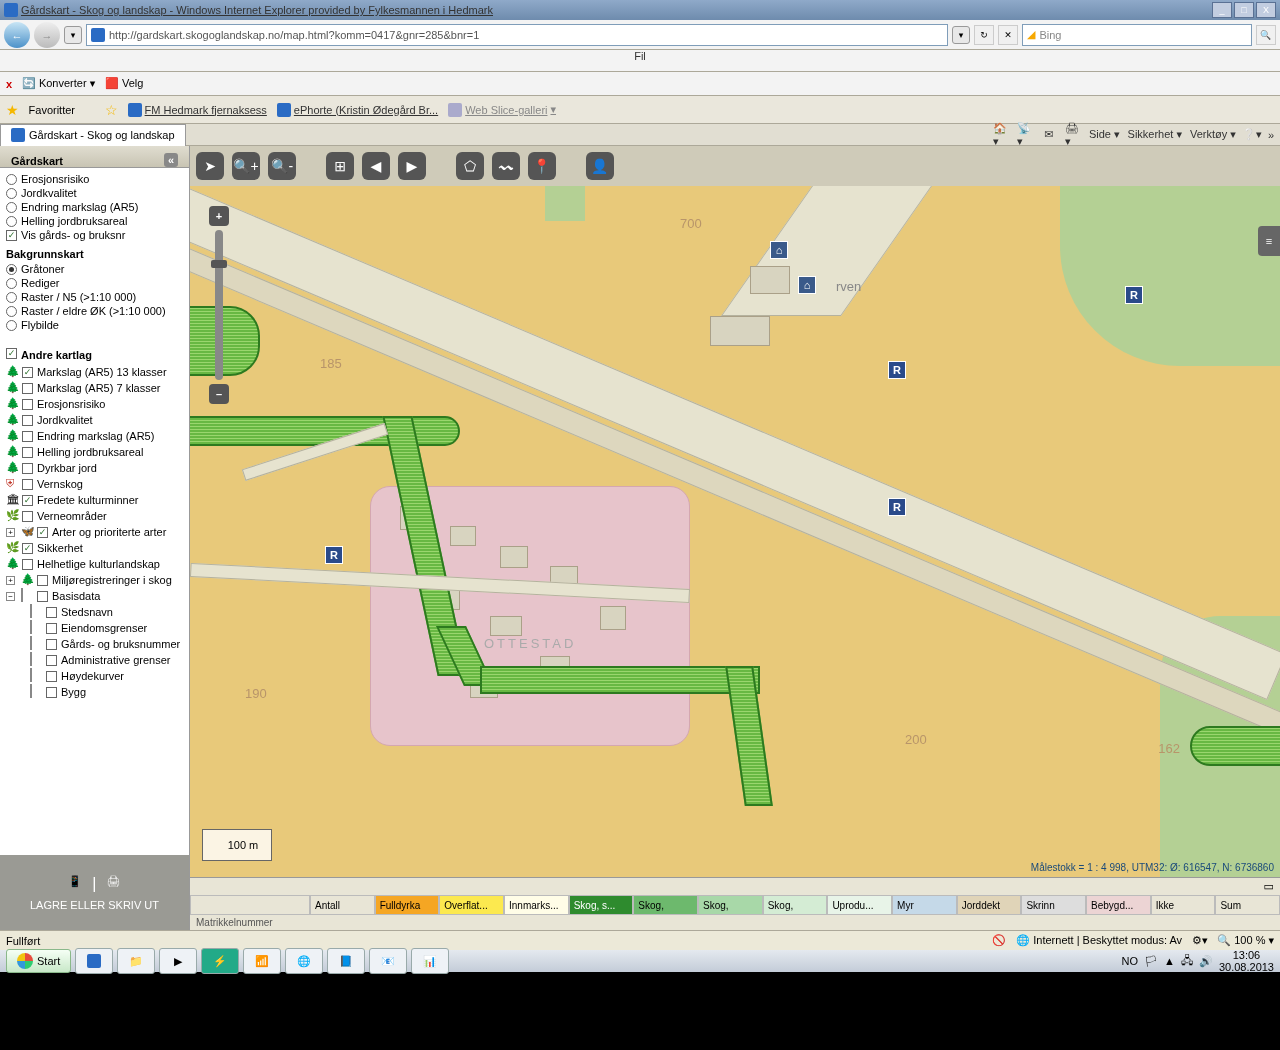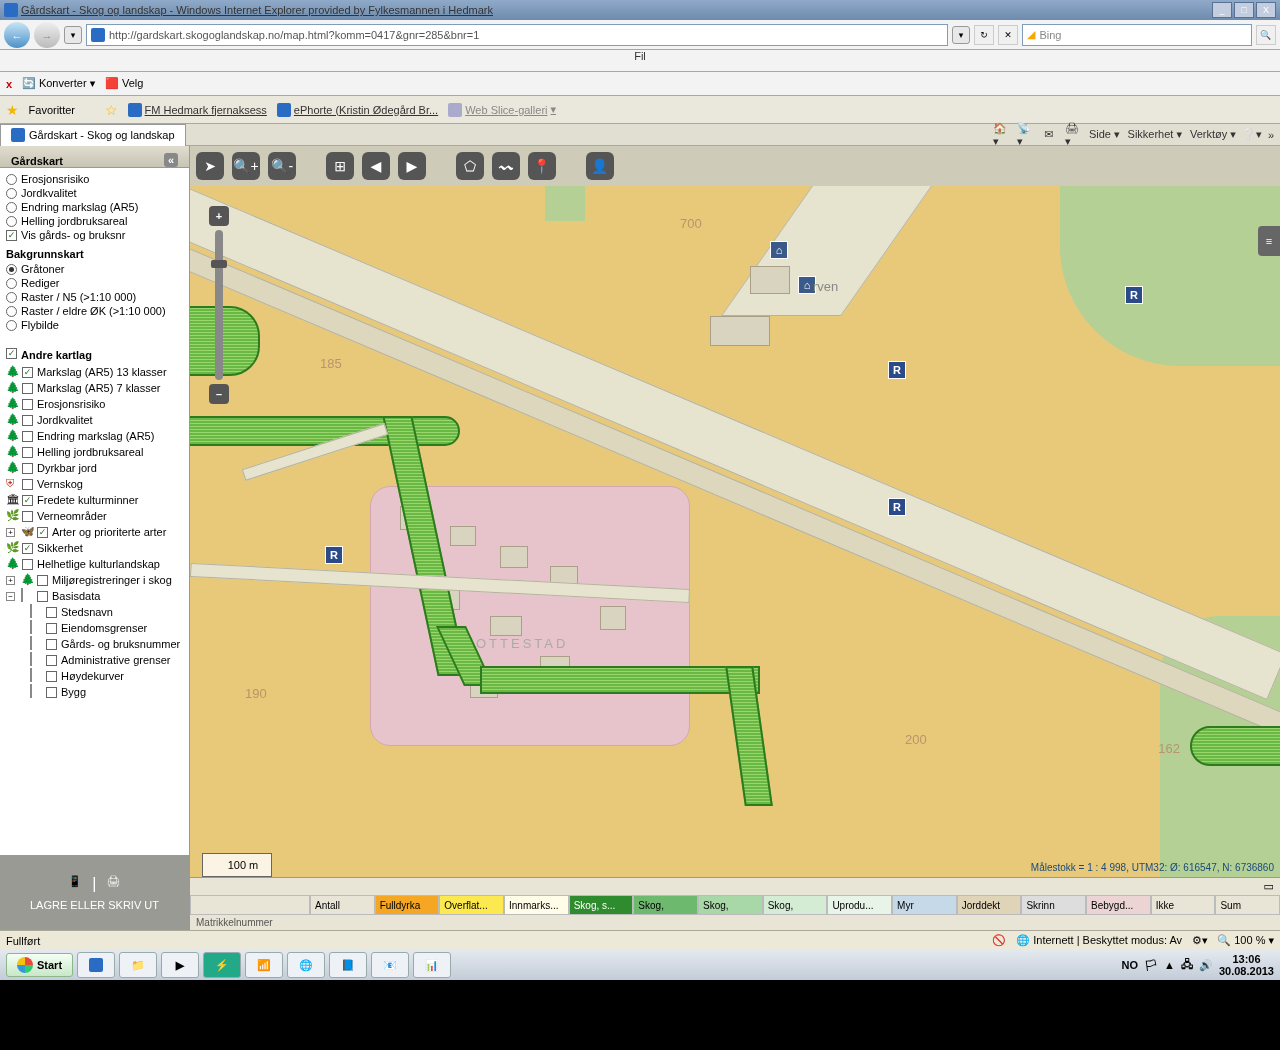--- a/index.html
+++ b/index.html
@@ -48,36 +48,36 @@
 .tspacer{width:14px;}
 .map{flex:1;position:relative;background:#e8c97a;overflow:hidden;}
 .forest{position:absolute;background:#b4d094;}
 .village{position:absolute;background:#e7c4cb;border:1px solid #d4a7b0;}
 .road{position:absolute;background:#e6e3cf;border:1px solid #b5b29e;}
 .river{position:absolute;background:#68b843;border:2px solid #2d7a1f;background-image:repeating-linear-gradient(0deg,transparent,transparent 2px,#9ad66e 2px,#9ad66e 3px);}
 .zoomctrl{position:absolute;left:18px;top:20px;width:22px;display:flex;flex-direction:column;align-items:center;}
 .zplus,.zminus{width:20px;height:20px;background:#555;color:#fff;border-radius:4px;display:flex;align-items:center;justify-content:center;font-weight:bold;}
 .ztrack{width:8px;height:150px;background:#888;border-radius:4px;margin:4px 0;position:relative;}
 .zhandle{position:absolute;width:16px;height:8px;background:#555;border-radius:2px;left:-4px;top:30px;}
-.scale{position:absolute;left:12px;bottom:0;width:70px;height:24px;border:1px solid #666;background:rgba(255,255,255,0.8);display:flex;align-items:center;justify-content:center;padding-left:12px;}
+.scale{position:absolute;left:12px;bottom:16px;width:70px;height:32px;border:1px solid #666;background:rgba(255,255,255,0.8);display:flex;align-items:center;justify-content:center;padding-left:12px;}
 .coords{position:absolute;right:6px;bottom:4px;color:#1a4a7a;font-size:10px;}
 .r-marker{position:absolute;width:18px;height:18px;background:#2a4a8a;color:#fff;display:flex;align-items:center;justify-content:center;font-weight:bold;border:1px solid #fff;font-size:11px;}
 .layers-btn{position:absolute;right:0;top:40px;width:22px;height:30px;background:#666;border-radius:4px 0 0 4px;color:#fff;display:flex;align-items:center;justify-content:center;}
 .elev{position:absolute;color:#b8956a;font-size:13px;}
 .bld{position:absolute;background:#d8d4c0;border:1px solid #aaa088;}
 .bottom-panel{background:#e8e5d6;border-top:1px solid #999;}
 .legend-row{display:flex;height:20px;}
 .legend-cell{flex:1;border:1px solid #bbb;display:flex;align-items:center;padding:0 4px;font-size:10px;overflow:hidden;}
 .mat-tabs{height:22px;display:flex;}
 .mat-tab{padding:3px 10px;background:#e2dfd0;border:1px solid #aaa;cursor:pointer;}
 .mat-tab.active{background:#fff;font-weight:bold;border-bottom-color:#fff;}
 .mat-label{padding:2px 6px;color:#555;font-size:10px;}
 .statusbar{height:20px;background:#ece9d8;border-top:1px solid #aca899;display:flex;align-items:center;padding:0 6px;justify-content:space-between;}
 .status-right{display:flex;align-items:center;gap:10px;}
-.taskbar{height:30px;width:1280px;background:linear-gradient(#e4e9ef,#c3ccd8);display:flex;align-items:center;padding:0 6px;font-weight:bold;}
+.taskbar{height:22px;width:1280px;background:linear-gradient(#e4e9ef,#c3ccd8);display:flex;align-items:center;padding:0 6px;}
 .startbtn{height:24px;padding:0 10px;background:linear-gradient(#f5fff5,#c8e8c8);border:1px solid #8ab88a;border-radius:3px;display:flex;align-items:center;gap:4px;}
 .win-orb{width:16px;height:16px;border-radius:50%;background:conic-gradient(#e74c3c 0 25%,#2ecc71 25% 50%,#3498db 50% 75%,#f1c40f 75% 100%);}
 .tbicon{width:38px;height:26px;border:1px solid #9aa;border-radius:3px;margin-left:4px;background:#eef2f6;display:flex;align-items:center;justify-content:center;}
 .tray{margin-left:auto;display:flex;align-items:center;gap:6px;font-size:10px;}
 .clock{text-align:center;font-size:10px;}
 </style>
 </head>
 <body>
 
 <div class="app">
@@ -386,22 +386,22 @@
         <div class="r-marker" style="left:935px;top:100px">R</div>
 
         <div class="r-marker" style="left:580px;top:55px;background:#3a5a8a">⌂</div>
         <div class="r-marker" style="left:608px;top:90px;background:#3a5a8a">⌂</div>
 
         <div class="elev" style="left:490px;top:30px">700</div>
         <div class="elev" style="left:130px;top:170px">185</div>
         <div class="elev" style="left:55px;top:500px">190</div>
         <div class="elev" style="left:715px;top:546px">200</div>
         <div class="elev" style="right:100px;top:555px">162</div>
-        <div class="elev" style="left:286px;top:450px;color:#aaa;letter-spacing:3px">OTTESTAD</div>
-        <div class="elev" style="left:623px;top:93px;color:#888">rven</div>
+        <div class="elev" style="left:294px;top:450px;color:#aaa;letter-spacing:3px">OTTESTAD</div>
+        <div class="elev" style="left:646px;top:93px;color:#888">rven</div>
 
         <div class="zoomctrl">
           <div class="zplus">+</div>
           <div class="ztrack">
               <div class="zhandle"></div>
             </div>
           <div class="zminus">–</div>
         </div>
         <div class="layers-btn">≡</div>
         <div class="scale">100 m</div>

